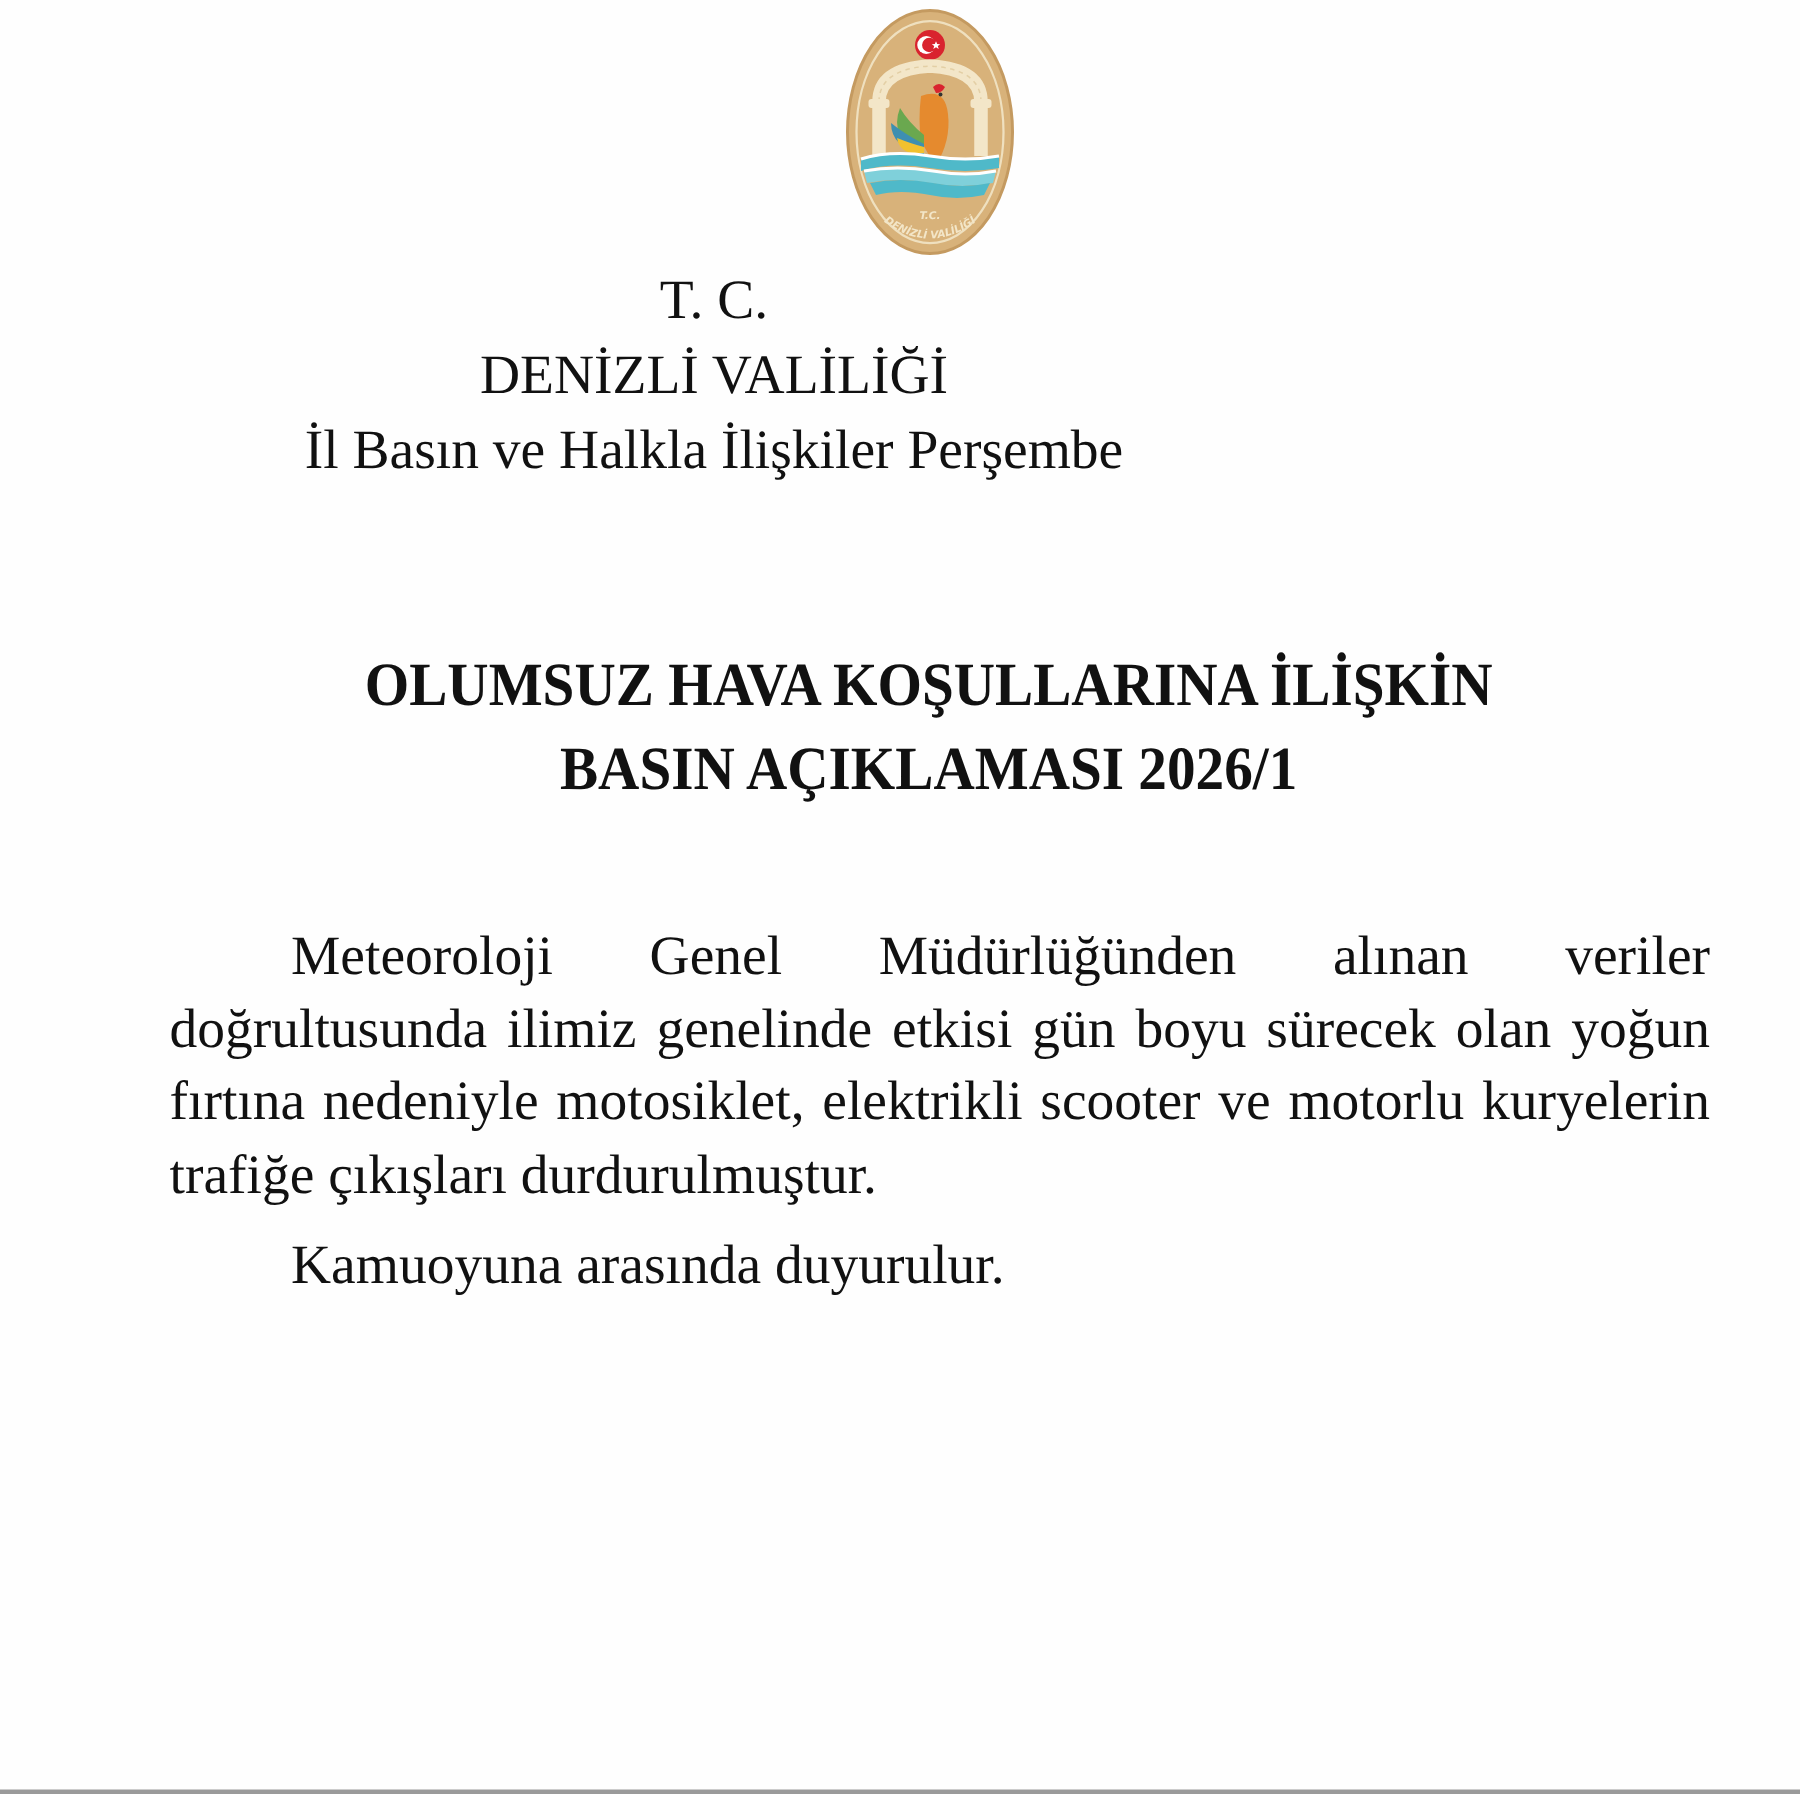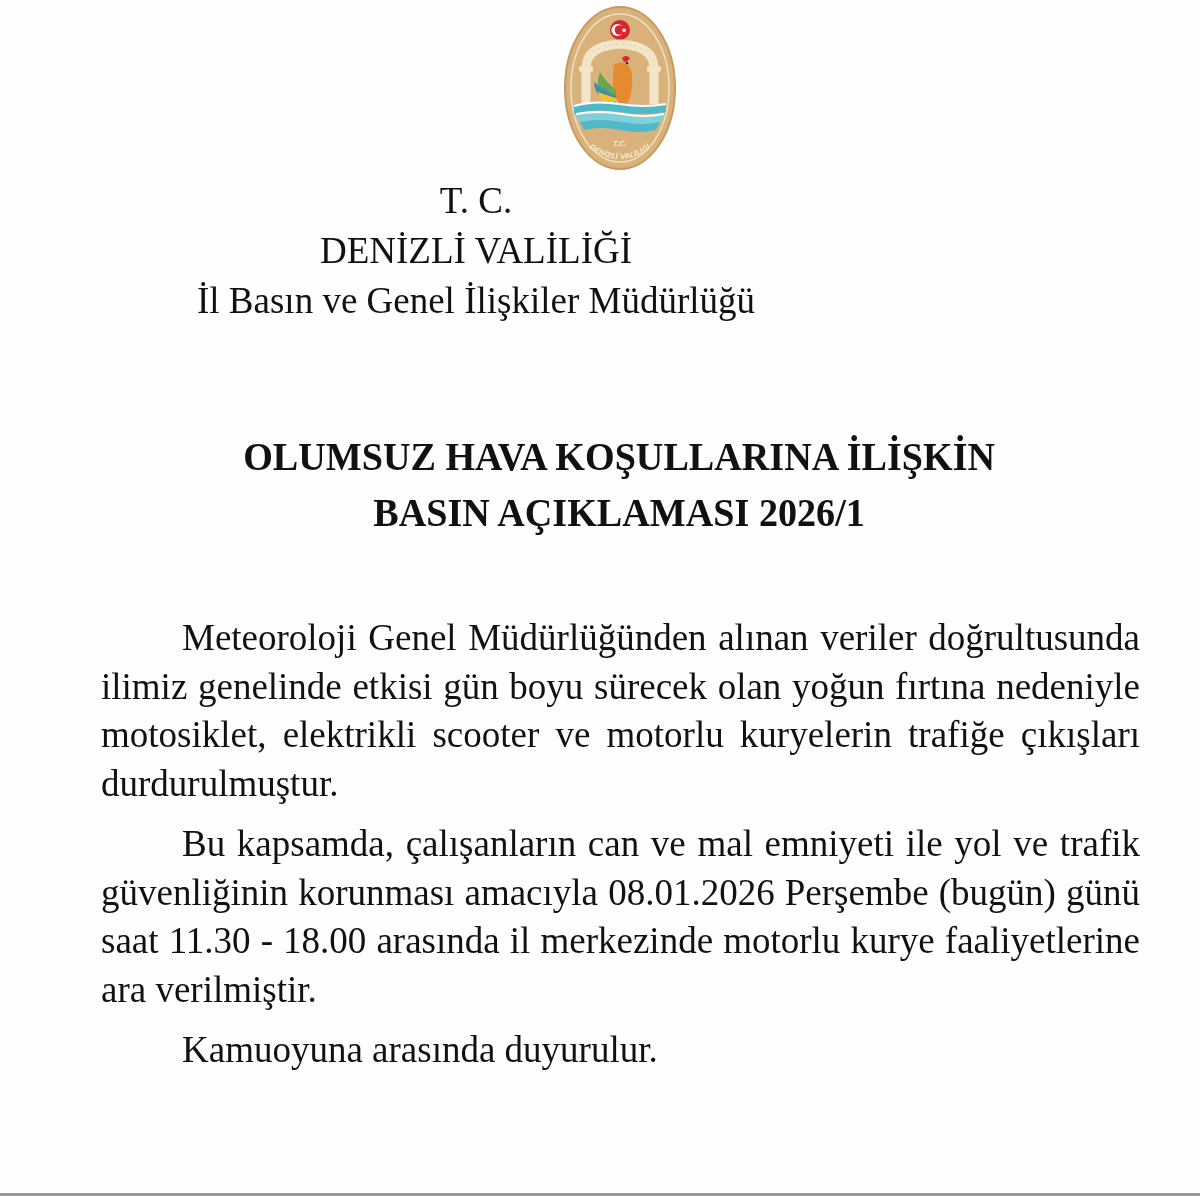--- a/index.html
+++ b/index.html
@@ -49,21 +49,21 @@
     }
     .body-text {
       position: absolute;
       top: 614px;
       left: 97px;
       width: 1043px;
       font-size: 37px;
       line-height: 48.5px;
     }
     .para {
-      margin: 0 0 12px 4px;
+      margin: 0 0 12px 16px;
       text-align: justify;
       text-indent: 81px;
     }
     .para.last-left {
       text-align-last: left;
     }
     .bottom-rule {
       position: absolute;
       left: 0;
       bottom: 0;
@@ -110,27 +110,26 @@
     <path id="arc" d="M18 136 Q56 170 94 136" fill="none"></path>
     <text font-family="DejaVu Sans, sans-serif" font-size="7" font-weight="bold" fill="#f3e6c8">
       <textPath href="#arc" startOffset="50%" text-anchor="middle">DENİZLİ VALİLİĞİ</textPath>
     </text>
   </svg>
 </div>
 
 <div class="header">
   <div class="line">T. C.</div>
   <div class="line">DENİZLİ VALİLİĞİ</div>
-  <div class="line">İl Basın ve Genel İlişkiler Müdürlüğü</div>
+  <div class="line">İl Basın ve Halkla İlişkiler Perşembe</div>
 </div>
 
 <div class="title">
   <div>OLUMSUZ HAVA KOŞULLARINA İLİŞKİN</div>
   <div>BASIN AÇIKLAMASI 2026/1</div>
 </div>
 
 <div class="body-text">
   <p class="para last-left">Meteoroloji Genel Müdürlüğünden alınan veriler doğrultusunda ilimiz genelinde etkisi gün boyu sürecek olan yoğun fırtına nedeniyle motosiklet, elektrikli scooter ve motorlu kuryelerin trafiğe çıkışları durdurulmuştur.</p>
-  <p class="para last-left">Bu kapsamda, çalışanların can ve mal emniyeti ile yol ve trafik güvenliğinin korunması amacıyla 08.01.2026 Perşembe (bugün) günü saat 11.30 - 18.00 arasında il merkezinde motorlu kurye faaliyetlerine ara verilmiştir.</p>
   <p class="para last-left">Kamuoyuna arasında duyurulur.</p>
 </div>
 
 <div class="bottom-rule"></div>
 
 </body></html>

